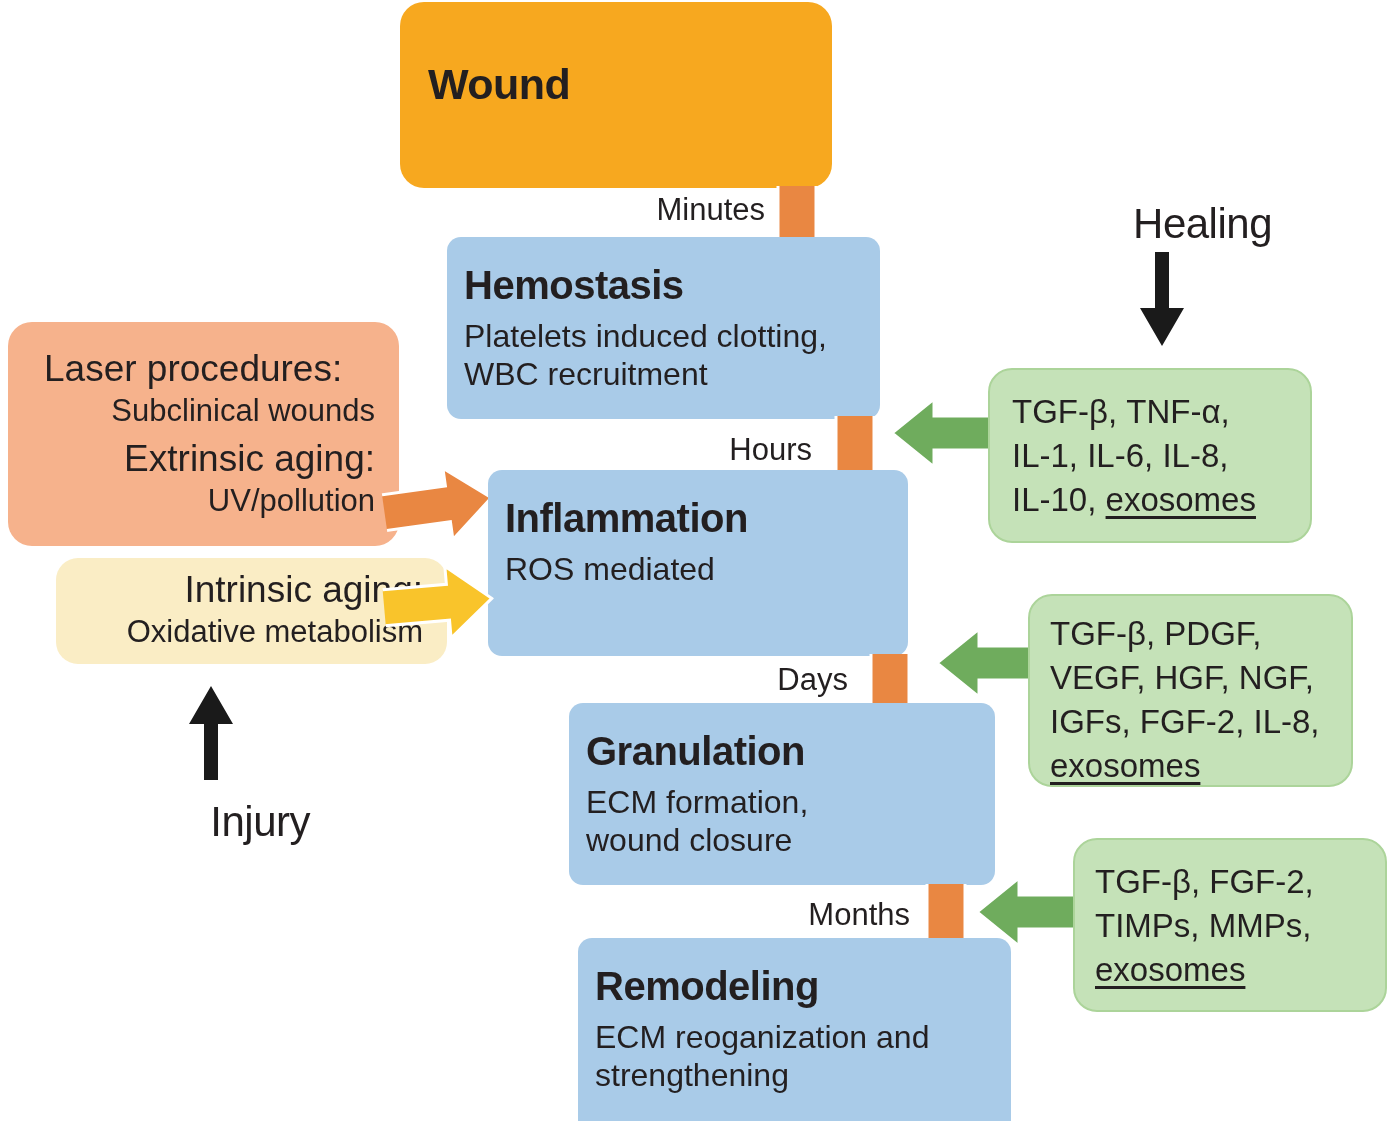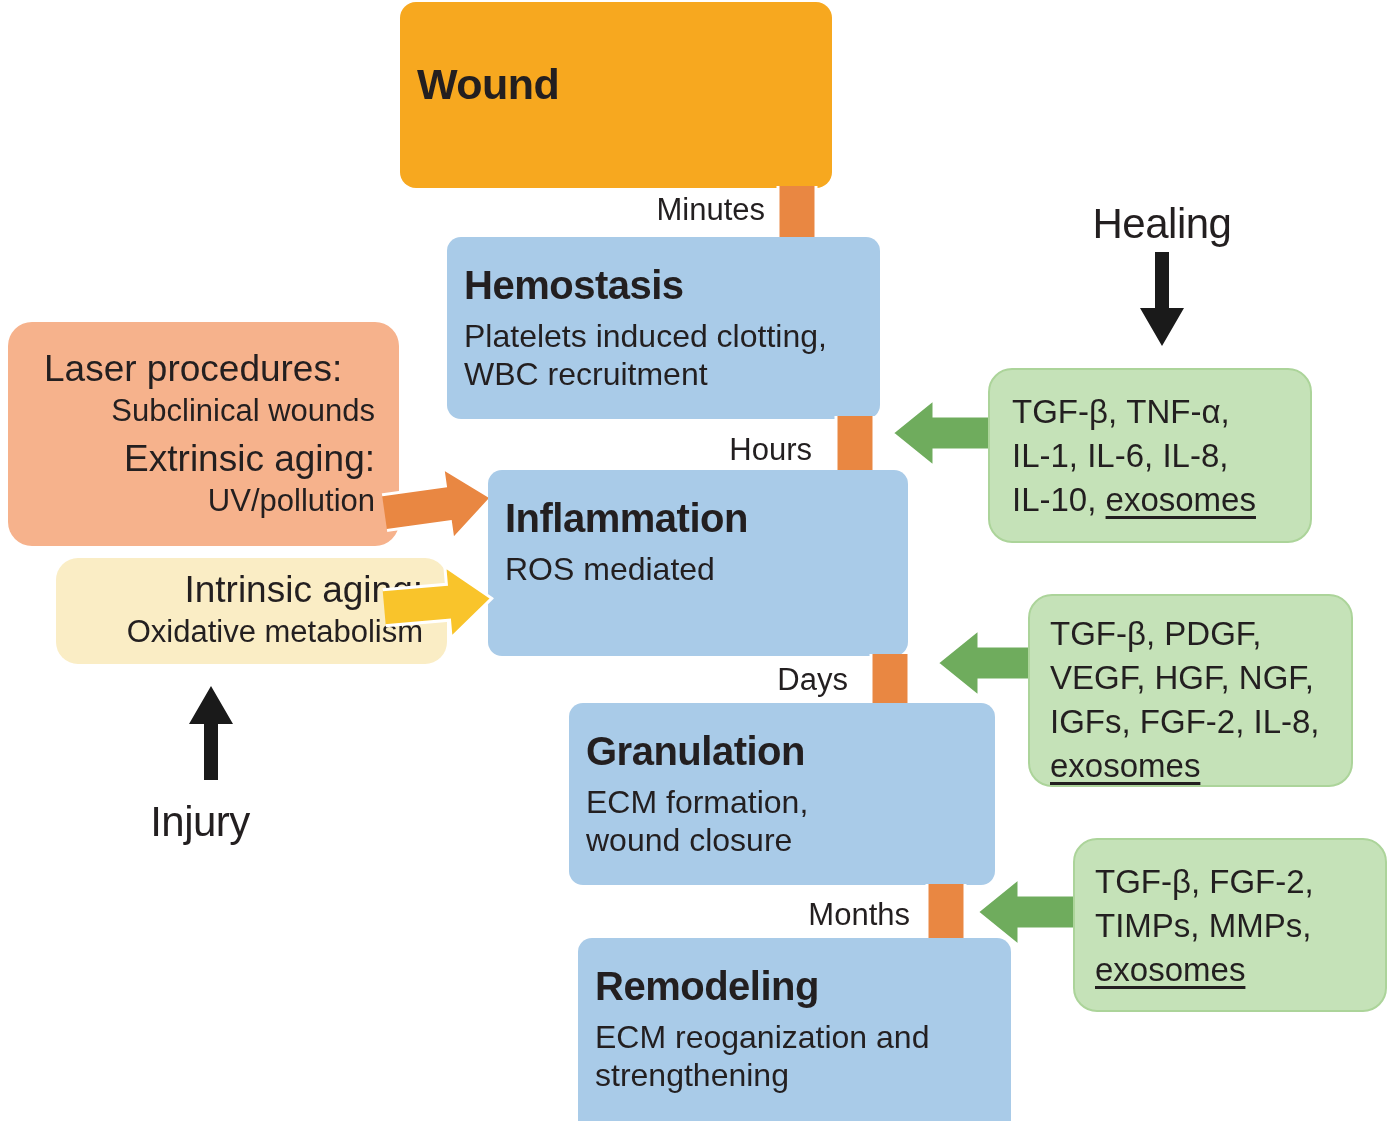--- a/index.html
+++ b/index.html
@@ -20,36 +20,36 @@
   .canvas{
     position:relative;width:1400px;height:1121px;background:#ffffff;
     font-family:"Liberation Sans",sans-serif;color:var(--text-dark);overflow:hidden;
   }
   .abs{position:absolute;}
   
   .stage{background:var(--stage-blue);border-radius:14px;padding:26px 14px 0 17px;}
   .stage-title{font-weight:bold;font-size:40px;line-height:44px;letter-spacing:-0.5px;margin-bottom:10px;}
   .stage-line{font-size:32px;line-height:38px;}
   
-  .wound{background:var(--wound-orange);border-radius:16px;padding:58px 0 0 17px;}
+  .wound{background:var(--wound-orange);border-radius:24px;padding:58px 0 0 28px;}
   .wound-title{font-weight:bold;font-size:43px;letter-spacing:-0.5px;}
   
   .laser{background:var(--laser-salmon);border-radius:24px;padding:24px 0 0 0;}
   .cream{background:var(--intrinsic-cream);border-radius:22px;padding:9px 0 0 0;margin-left:48px;}
   .in-head{font-size:37px;line-height:45px;}
   .in-sub{font-size:31px;line-height:39px;}
   .al{padding-left:36px;}
   .ar{text-align:right;padding-right:24px;}
   
   .mediator{background:var(--mediator-green);border:2px solid var(--mediator-green-border);
     border-radius:24px;padding:20px 8px 0 20px;font-size:33px;line-height:44px;}
   .u{text-decoration:underline;text-decoration-thickness:3px;text-underline-offset:5px;}
   
   .time-label{font-size:31px;text-align:right;width:200px;}
-  .big-label{font-size:42px;text-align:center;width:220px;letter-spacing:-0.5px;}
+  .big-label{font-size:42px;text-align:right;width:220px;letter-spacing:-0.5px;}
   
   svg{display:block;overflow:hidden;}
   .arr-orange polygon{fill:var(--arrow-orange);stroke:#ffffff;stroke-width:3;}
   .arr-yellow polygon{fill:var(--arrow-yellow);stroke:#ffffff;stroke-width:3;}
   .arr-green polygon{fill:var(--arrow-green);stroke:#ffffff;stroke-width:3;}
   .arr-black polygon{fill:var(--arrow-black);}
 </style>
 </head>
 <body>
 

